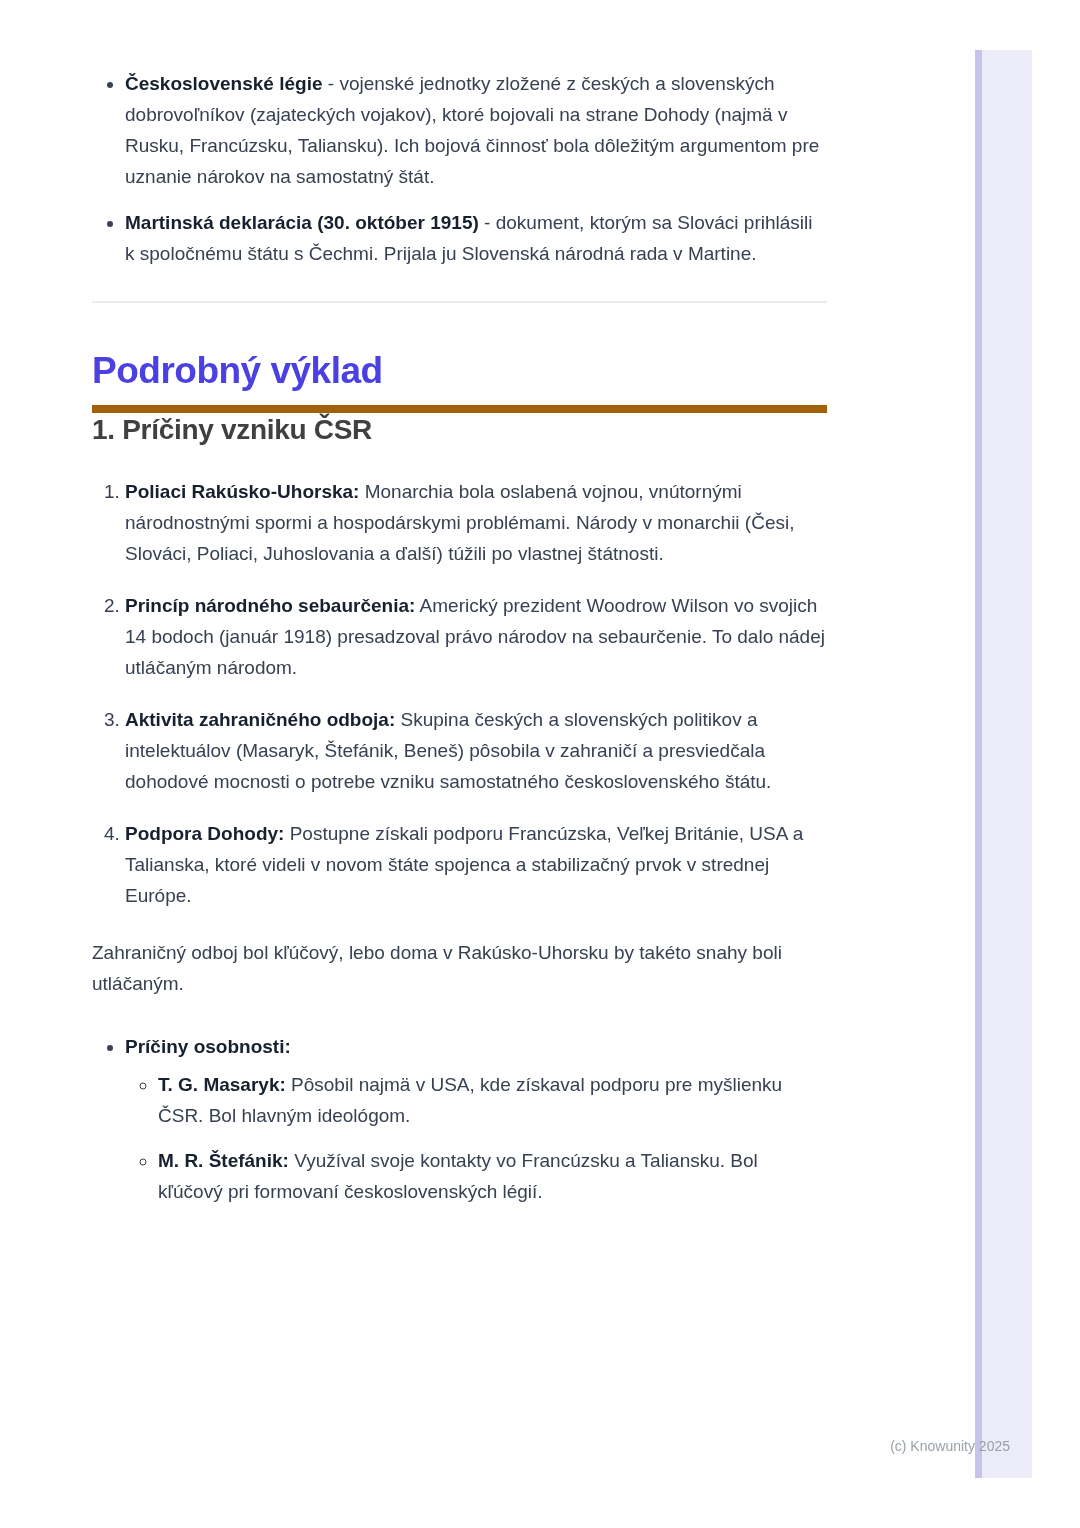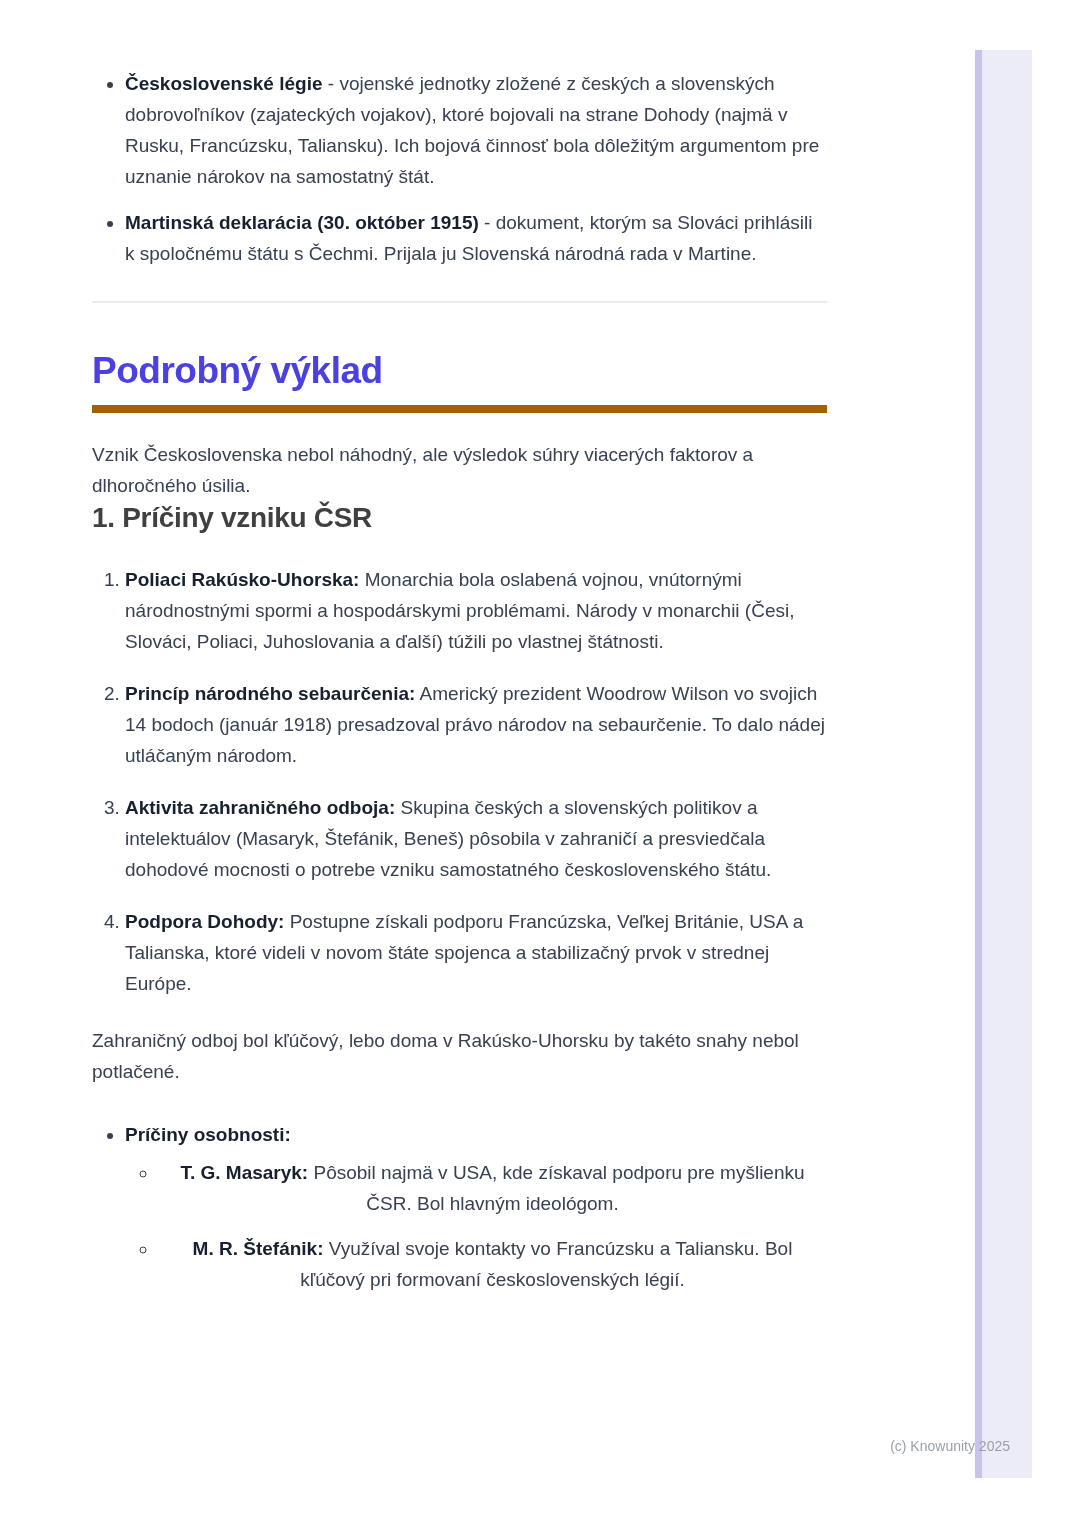--- a/index.html
+++ b/index.html
@@ -65,21 +65,21 @@
   ul.people-outer {
     list-style: disc;
     margin-top: 32px;
     padding-left: 33px;
   }
   ul.people-inner {
     list-style: circle;
     margin-top: 7px;
     padding-left: 33px;
   }
-  ul.people-inner > li { margin-bottom: 14px; text-align: center; }
+  ul.people-inner > li { margin-bottom: 14px; }
 
   .side-panel {
     position: absolute;
     left: 975px; top: 50px;
     width: 57px; height: 1428px;
     background: #ecebf8;
   }
   .side-panel-edge {
     position: absolute;
     left: 0; top: 0;
@@ -111,41 +111,40 @@
     </li>
     <li>
       <strong>Martinská deklarácia (30. október 1915)</strong><span> - dokument, ktorým sa Slováci prihlásili k spoločnému štátu s Čechmi. Prijala ju Slovenská národná rada v Martine.</span>
     </li>
   </ul>
 
   <hr class="divider">
 
   <h1 class="main-heading">Podrobný výklad</h1>
 
-  <p class="intro">Vznik Československa nebol náhodný, ale výsledok súhry viacerých faktorov a dlhoročného úsilia.</p>
 
   <h2 class="section-heading">1. Príčiny vzniku ČSR</h2>
 
   <ol class="causes">
     <li>
       <strong>Poliaci Rakúsko-Uhorska:</strong><span> Monarchia bola oslabená vojnou, vnútornými národnostnými spormi a hospodárskymi problémami. Národy v monarchii (Česi, Slováci, Poliaci, Juhoslovania a ďalší) túžili po vlastnej štátnosti.</span>
     </li>
     <li>
       <strong>Princíp národného sebaurčenia:</strong><span> Americký prezident Woodrow Wilson vo svojich 14 bodoch (január 1918) presadzoval právo národov na sebaurčenie. To dalo nádej utláčaným národom.</span>
     </li>
     <li>
       <strong>Aktivita zahraničného odboja:</strong><span> Skupina českých a slovenských politikov a intelektuálov (Masaryk, Štefánik, Beneš) pôsobila v zahraničí a presviedčala dohodové mocnosti o potrebe vzniku samostatného československého štátu.</span>
     </li>
     <li>
       <strong>Podpora Dohody:</strong><span> Postupne získali podporu Francúzska, Veľkej Británie, USA a Talianska, ktoré videli v novom štáte spojenca a stabilizačný prvok v strednej Európe.</span>
     </li>
   </ol>
 
 
-  <p class="sec-intro">Zahraničný odboj bol kľúčový, lebo doma v Rakúsko-Uhorsku by takéto snahy nebol potlačené.</p>
+  <p class="sec-intro">Zahraničný odboj bol kľúčový, lebo doma v Rakúsko-Uhorsku by takéto snahy boli utláčaným.</p>
 
   <ul class="people-outer">
     <li>
       <strong>Príčiny osobnosti:</strong>
       <ul class="people-inner">
         <li>
           <strong>T. G. Masaryk:</strong><span> Pôsobil najmä v USA, kde získaval podporu pre myšlienku ČSR. Bol hlavným ideológom.</span>
         </li>
         <li>
           <strong>M. R. Štefánik:</strong><span> Využíval svoje kontakty vo Francúzsku a Taliansku. Bol kľúčový pri formovaní československých légií.</span>

